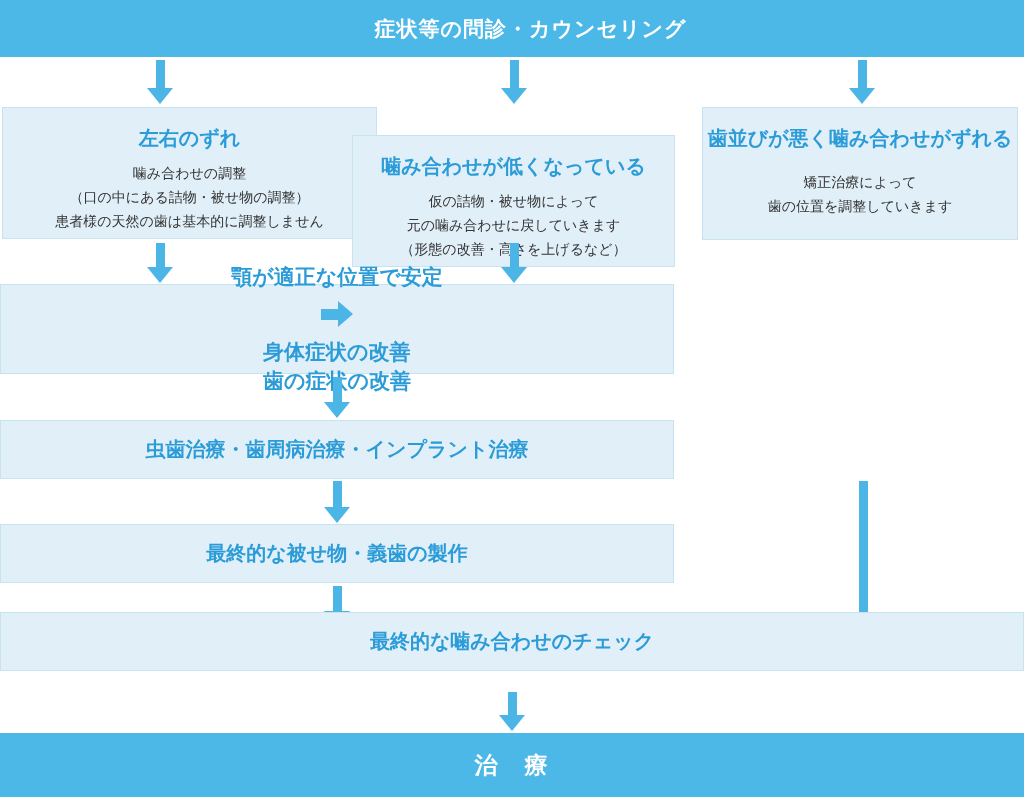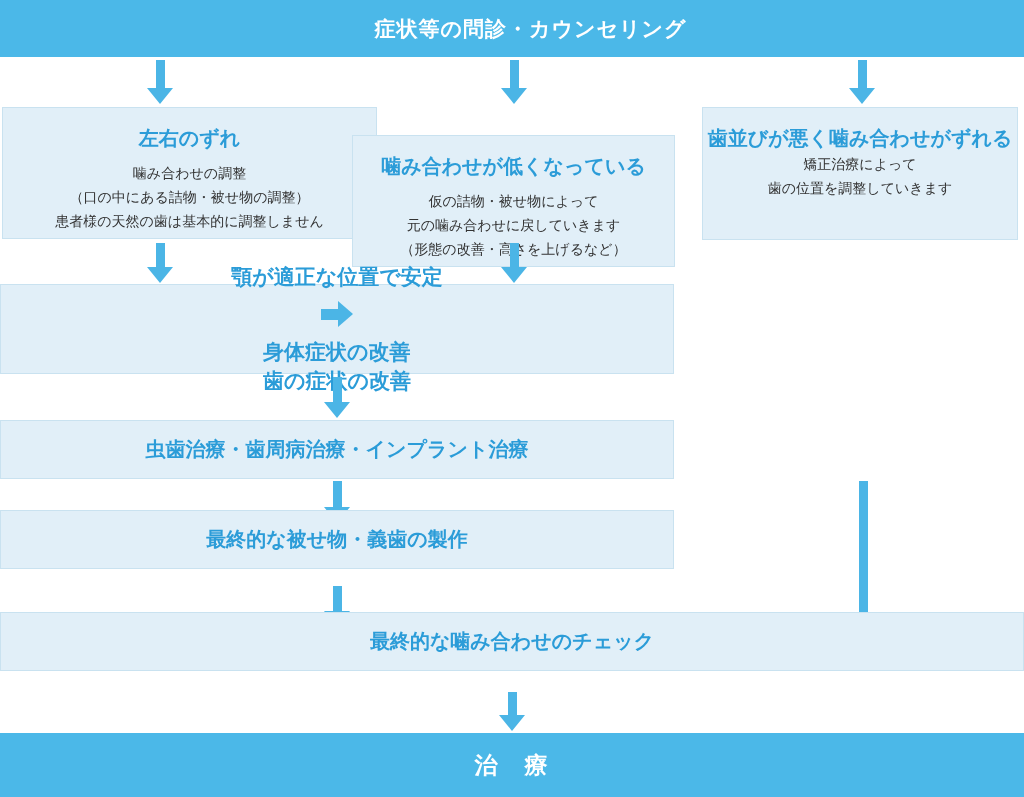--- a/index.html
+++ b/index.html
@@ -82,21 +82,21 @@
     <div class="title">噛み合わせが低くなっている</div>
     <div class="body">
       <div>仮の詰物・被せ物によって</div>
       <div>元の噛み合わせに戻していきます</div>
       <div>（形態の改善・高さを上げるなど）</div>
     </div>
   </div>
 
   <div class="box col-box" style="left:702px;top:107px;width:316px;height:133px;">
     <div class="title">歯並びが悪く噛み合わせがずれる</div>
-    <div class="body" style="margin-top:0;">
+    <div class="body" style="margin-top:18px;">
       <div>矯正治療によって</div>
       <div>歯の位置を調整していきます</div>
     </div>
   </div>
 
   <div class="arrow-v" style="left:147px;top:243px;width:26px;height:40px;">
       <div class="stem"></div>
       <div class="head"></div>
     </div>
   <div class="arrow-v" style="left:501px;top:243px;width:26px;height:40px;">
@@ -128,21 +128,21 @@
   <div class="arrow-v" style="left:324px;top:481px;width:26px;height:42px;">
       <div class="stem"></div>
       <div class="head"></div>
     </div>
 
   <div class="arrow-v" style="left:850px;top:481px;width:26px;height:147px;">
       <div class="stem"></div>
       <div class="head"></div>
     </div>
 
-  <div class="box label-box" style="left:0px;top:510px;width:674px;height:59px;">
+  <div class="box label-box" style="left:0px;top:524px;width:674px;height:59px;">
     <span class="lbl">最終的な被せ物・義歯の製作</span>
   </div>
 
   <div class="arrow-v" style="left:324px;top:586px;width:26px;height:41px;">
       <div class="stem"></div>
       <div class="head"></div>
     </div>
 
   <div class="box label-box" style="left:0px;top:612px;width:1024px;height:59px;">
     <span class="lbl">最終的な噛み合わせのチェック</span>

